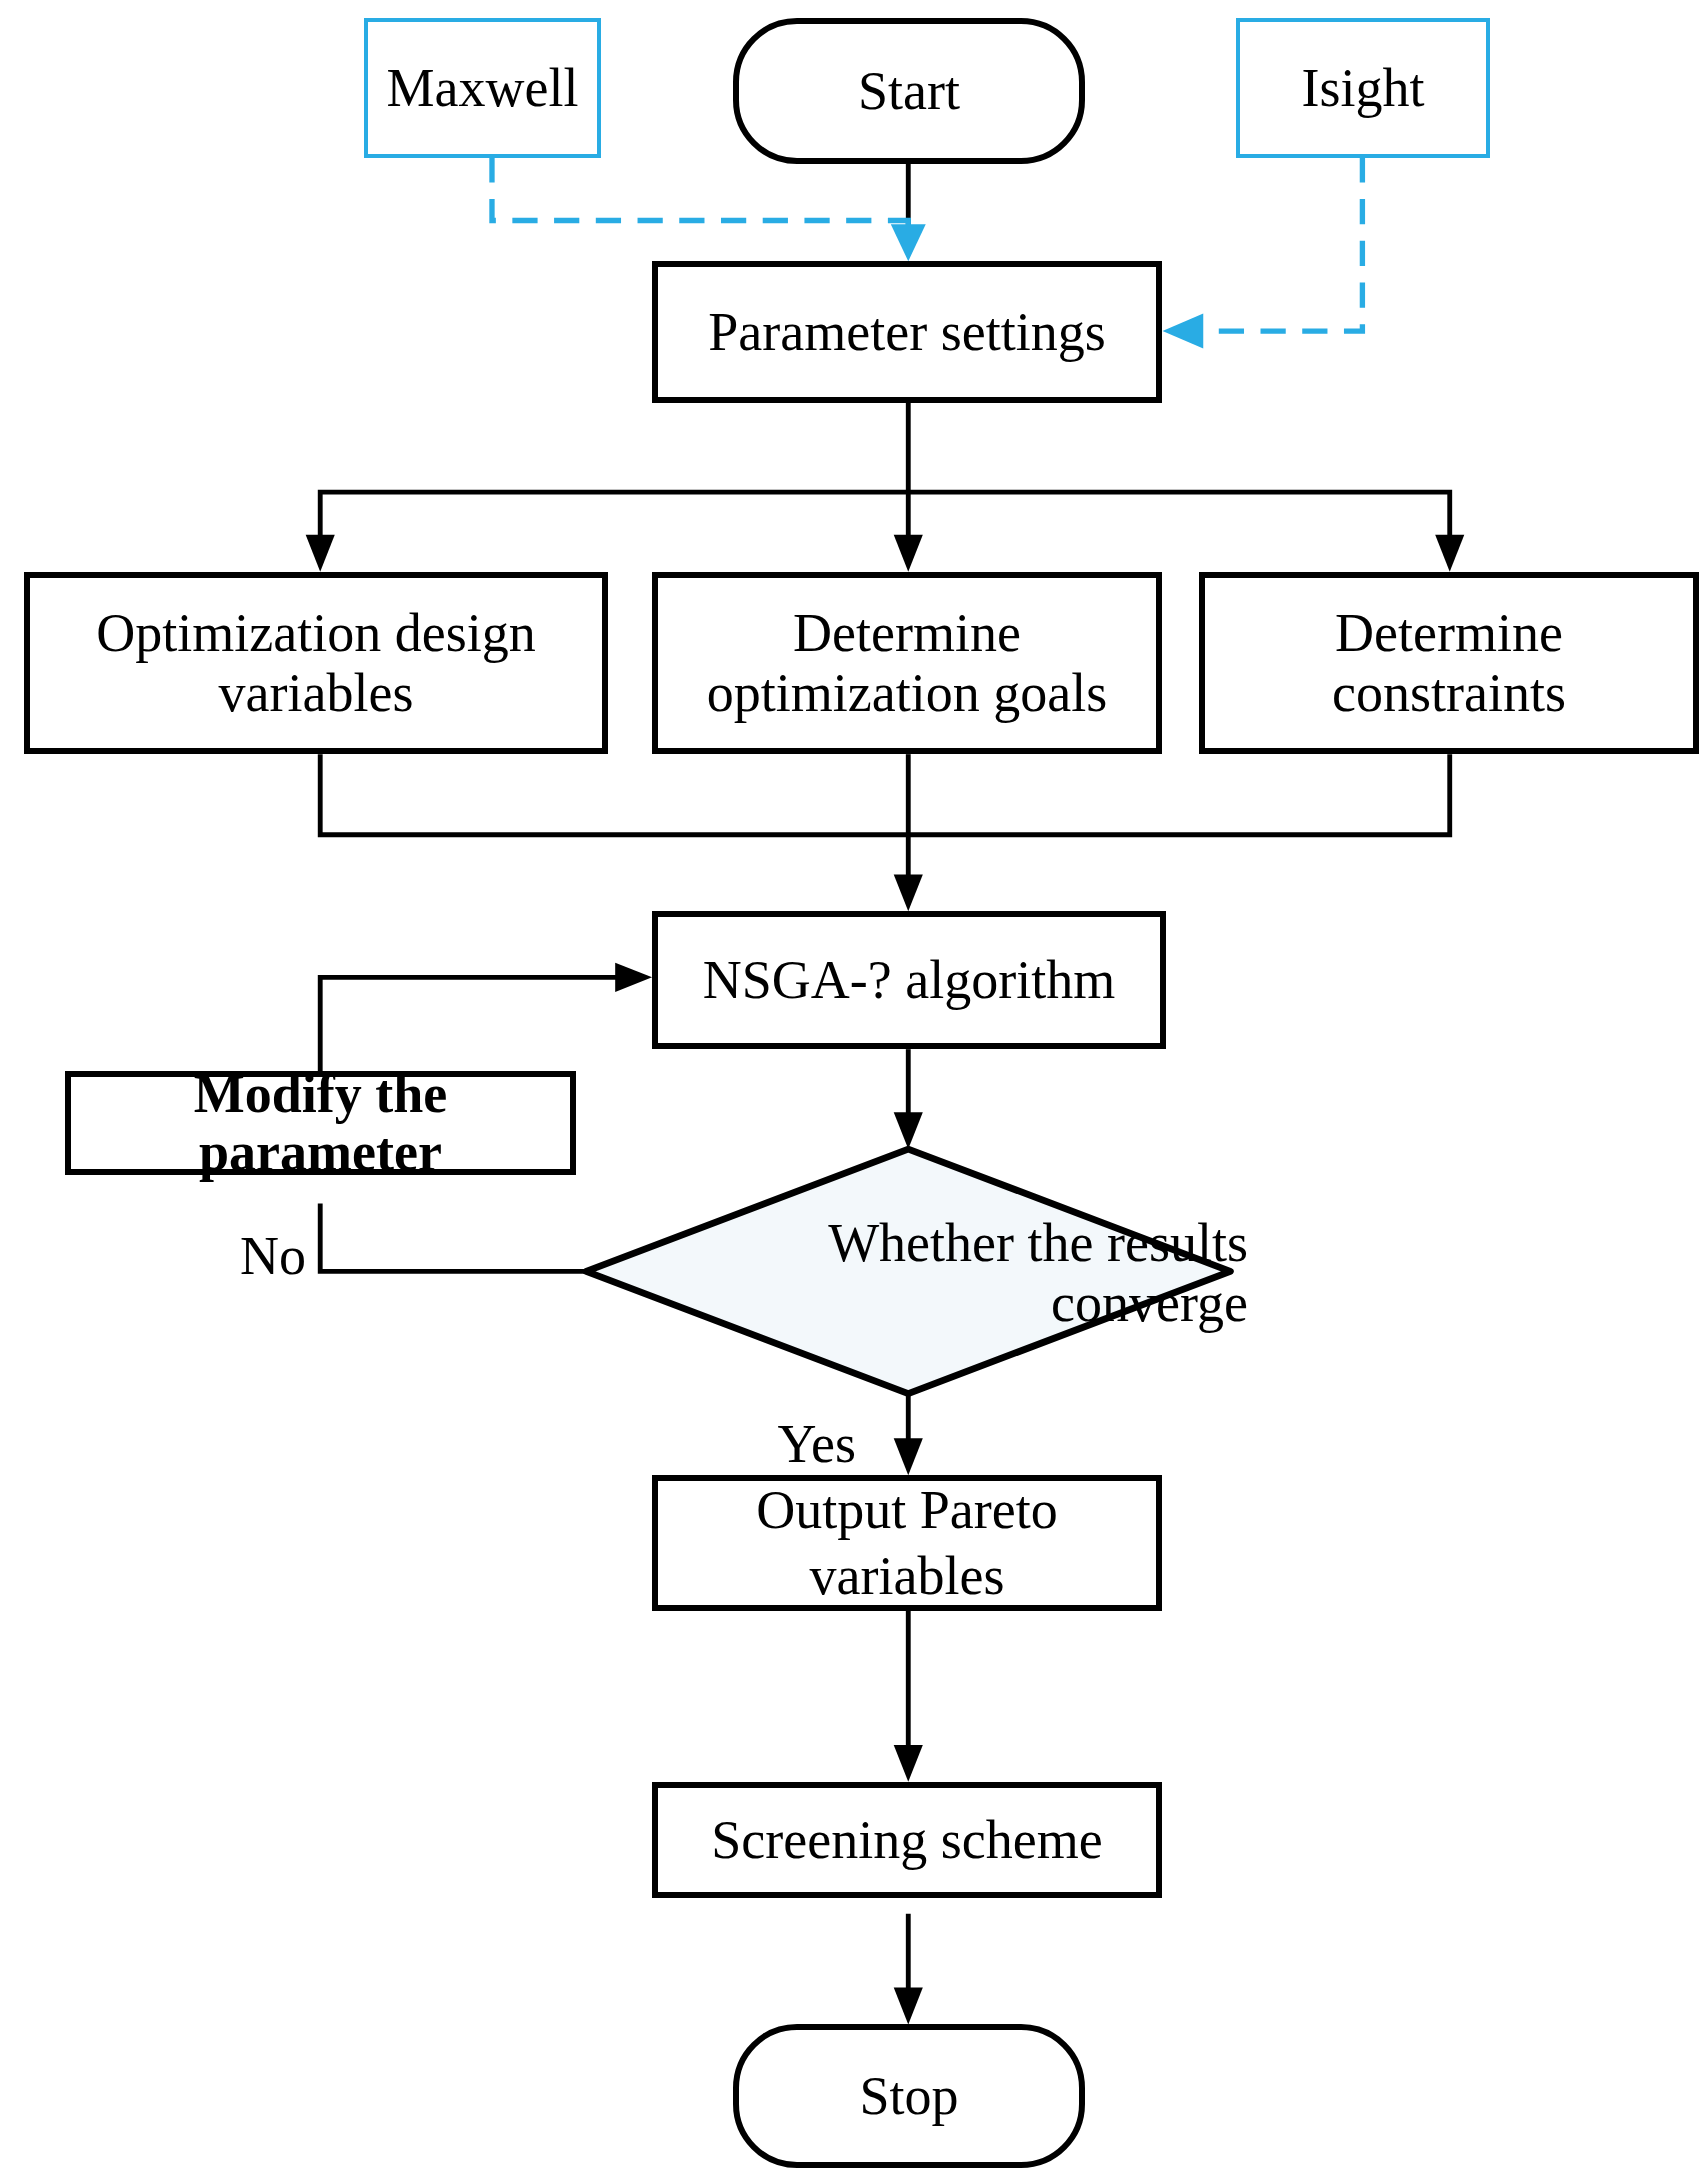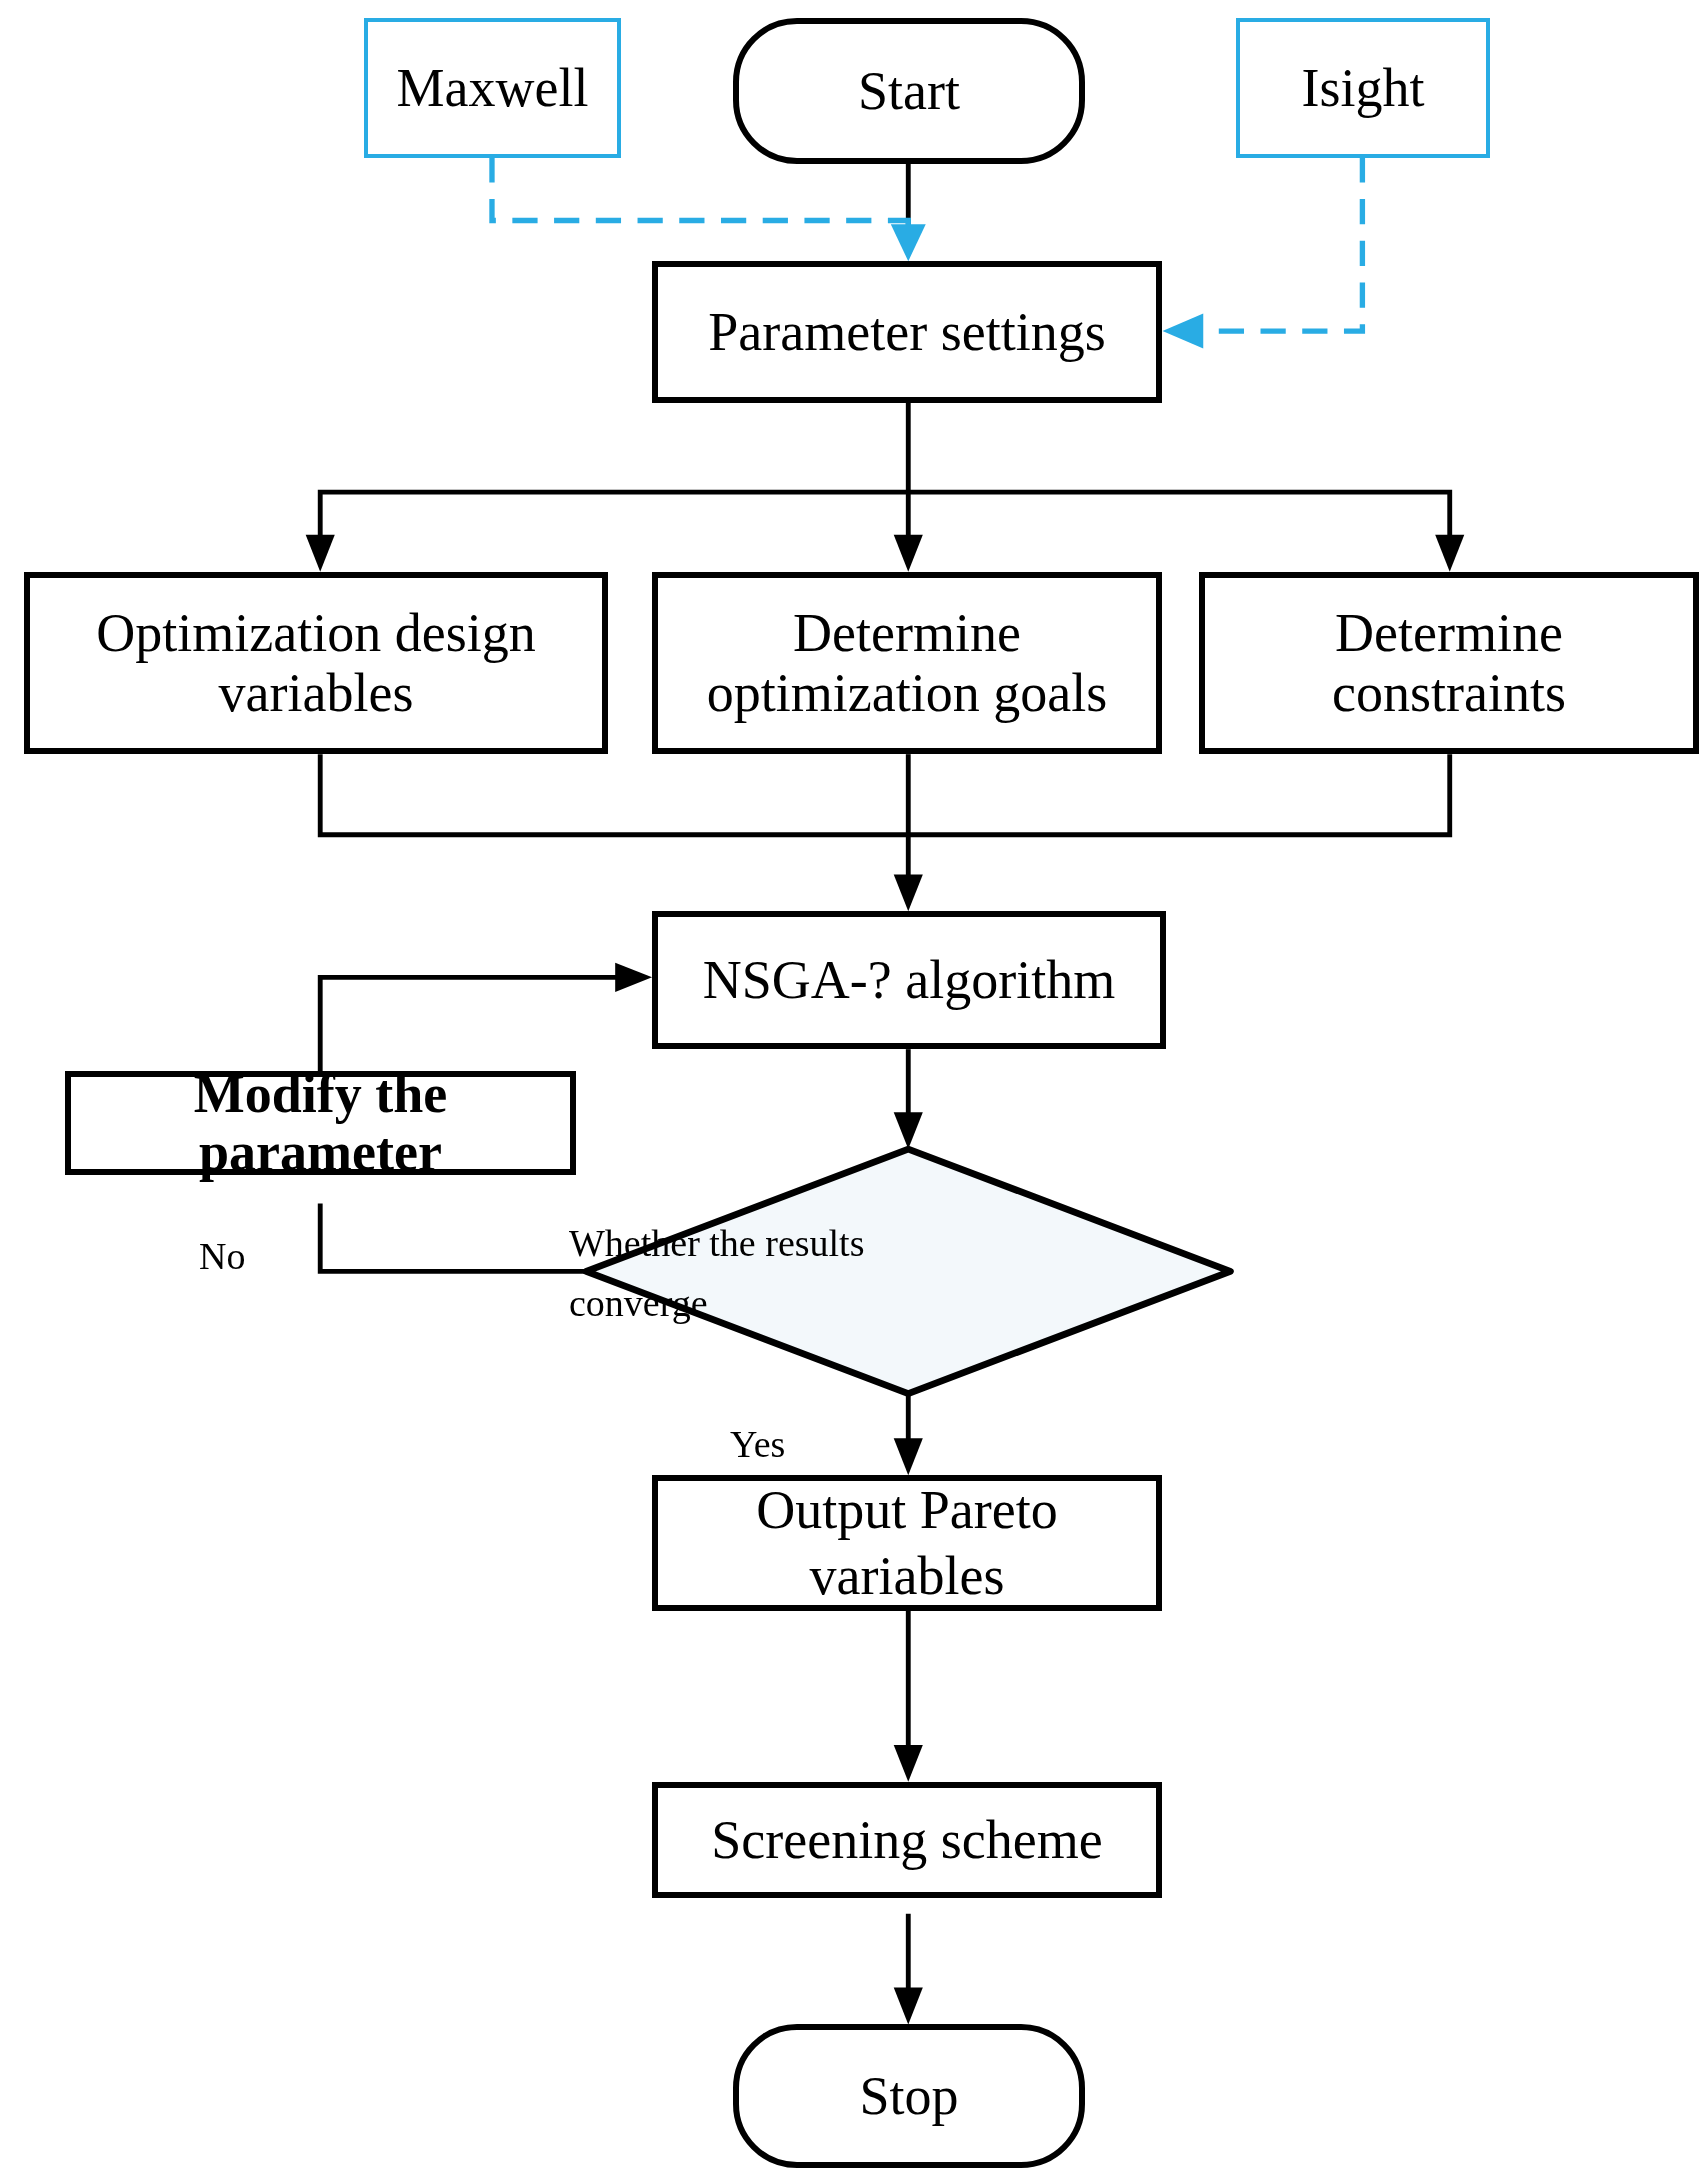--- a/index.html
+++ b/index.html
@@ -40,24 +40,24 @@
   }
   .node span{display:block;}
   .io{border:4.9px solid var(--accent);}
   .terminal{border-radius:64px;}
   .floating{
     position:absolute;
     background:transparent;
     border:none;
     display:flex;
     flex-direction:column;
-    align-items:flex-start;
+    align-items:flex-end;
     justify-content:center;
     text-align:center;
-    font-size:38px;
+    font-size:54px;
     line-height:60px;
     white-space:nowrap;
   }
 </style>
 </head>
 <body>
 
 <div class="canvas">
 
   <svg class="wires" viewBox="0 0 1755 2240">
@@ -86,21 +86,21 @@
     <polygon class="arrow" points="921,2048 951,2048 936,2086"></polygon>
 
     <path class="edge-cyan" d="M507,162 V227 H936 V236"></path>
     <path class="edge-cyan" d="M1404,162 V341 H1243"></path>
     <polygon class="arrow-cyan" points="918,231 954,231 936,269"></polygon>
     <polygon class="arrow-cyan" points="1240,323 1240,359 1198,341"></polygon>
 
     <polygon class="decision" points="936,1184 1268,1310 936,1436 604,1310"></polygon>
   </svg>
 
-  <div class="node io" style="left:364px;top:17.5px;width:257px;height:140px;">
+  <div class="node io" style="left:364px;top:17.5px;width:237px;height:140px;">
     <span>Maxwell</span>
   </div>
 
   <div class="node terminal" style="left:733px;top:17.5px;width:352px;height:146px;">
     <span>Start</span>
   </div>
 
   <div class="node io" style="left:1236px;top:17.5px;width:254px;height:140px;">
     <span>Isight</span>
   </div>

